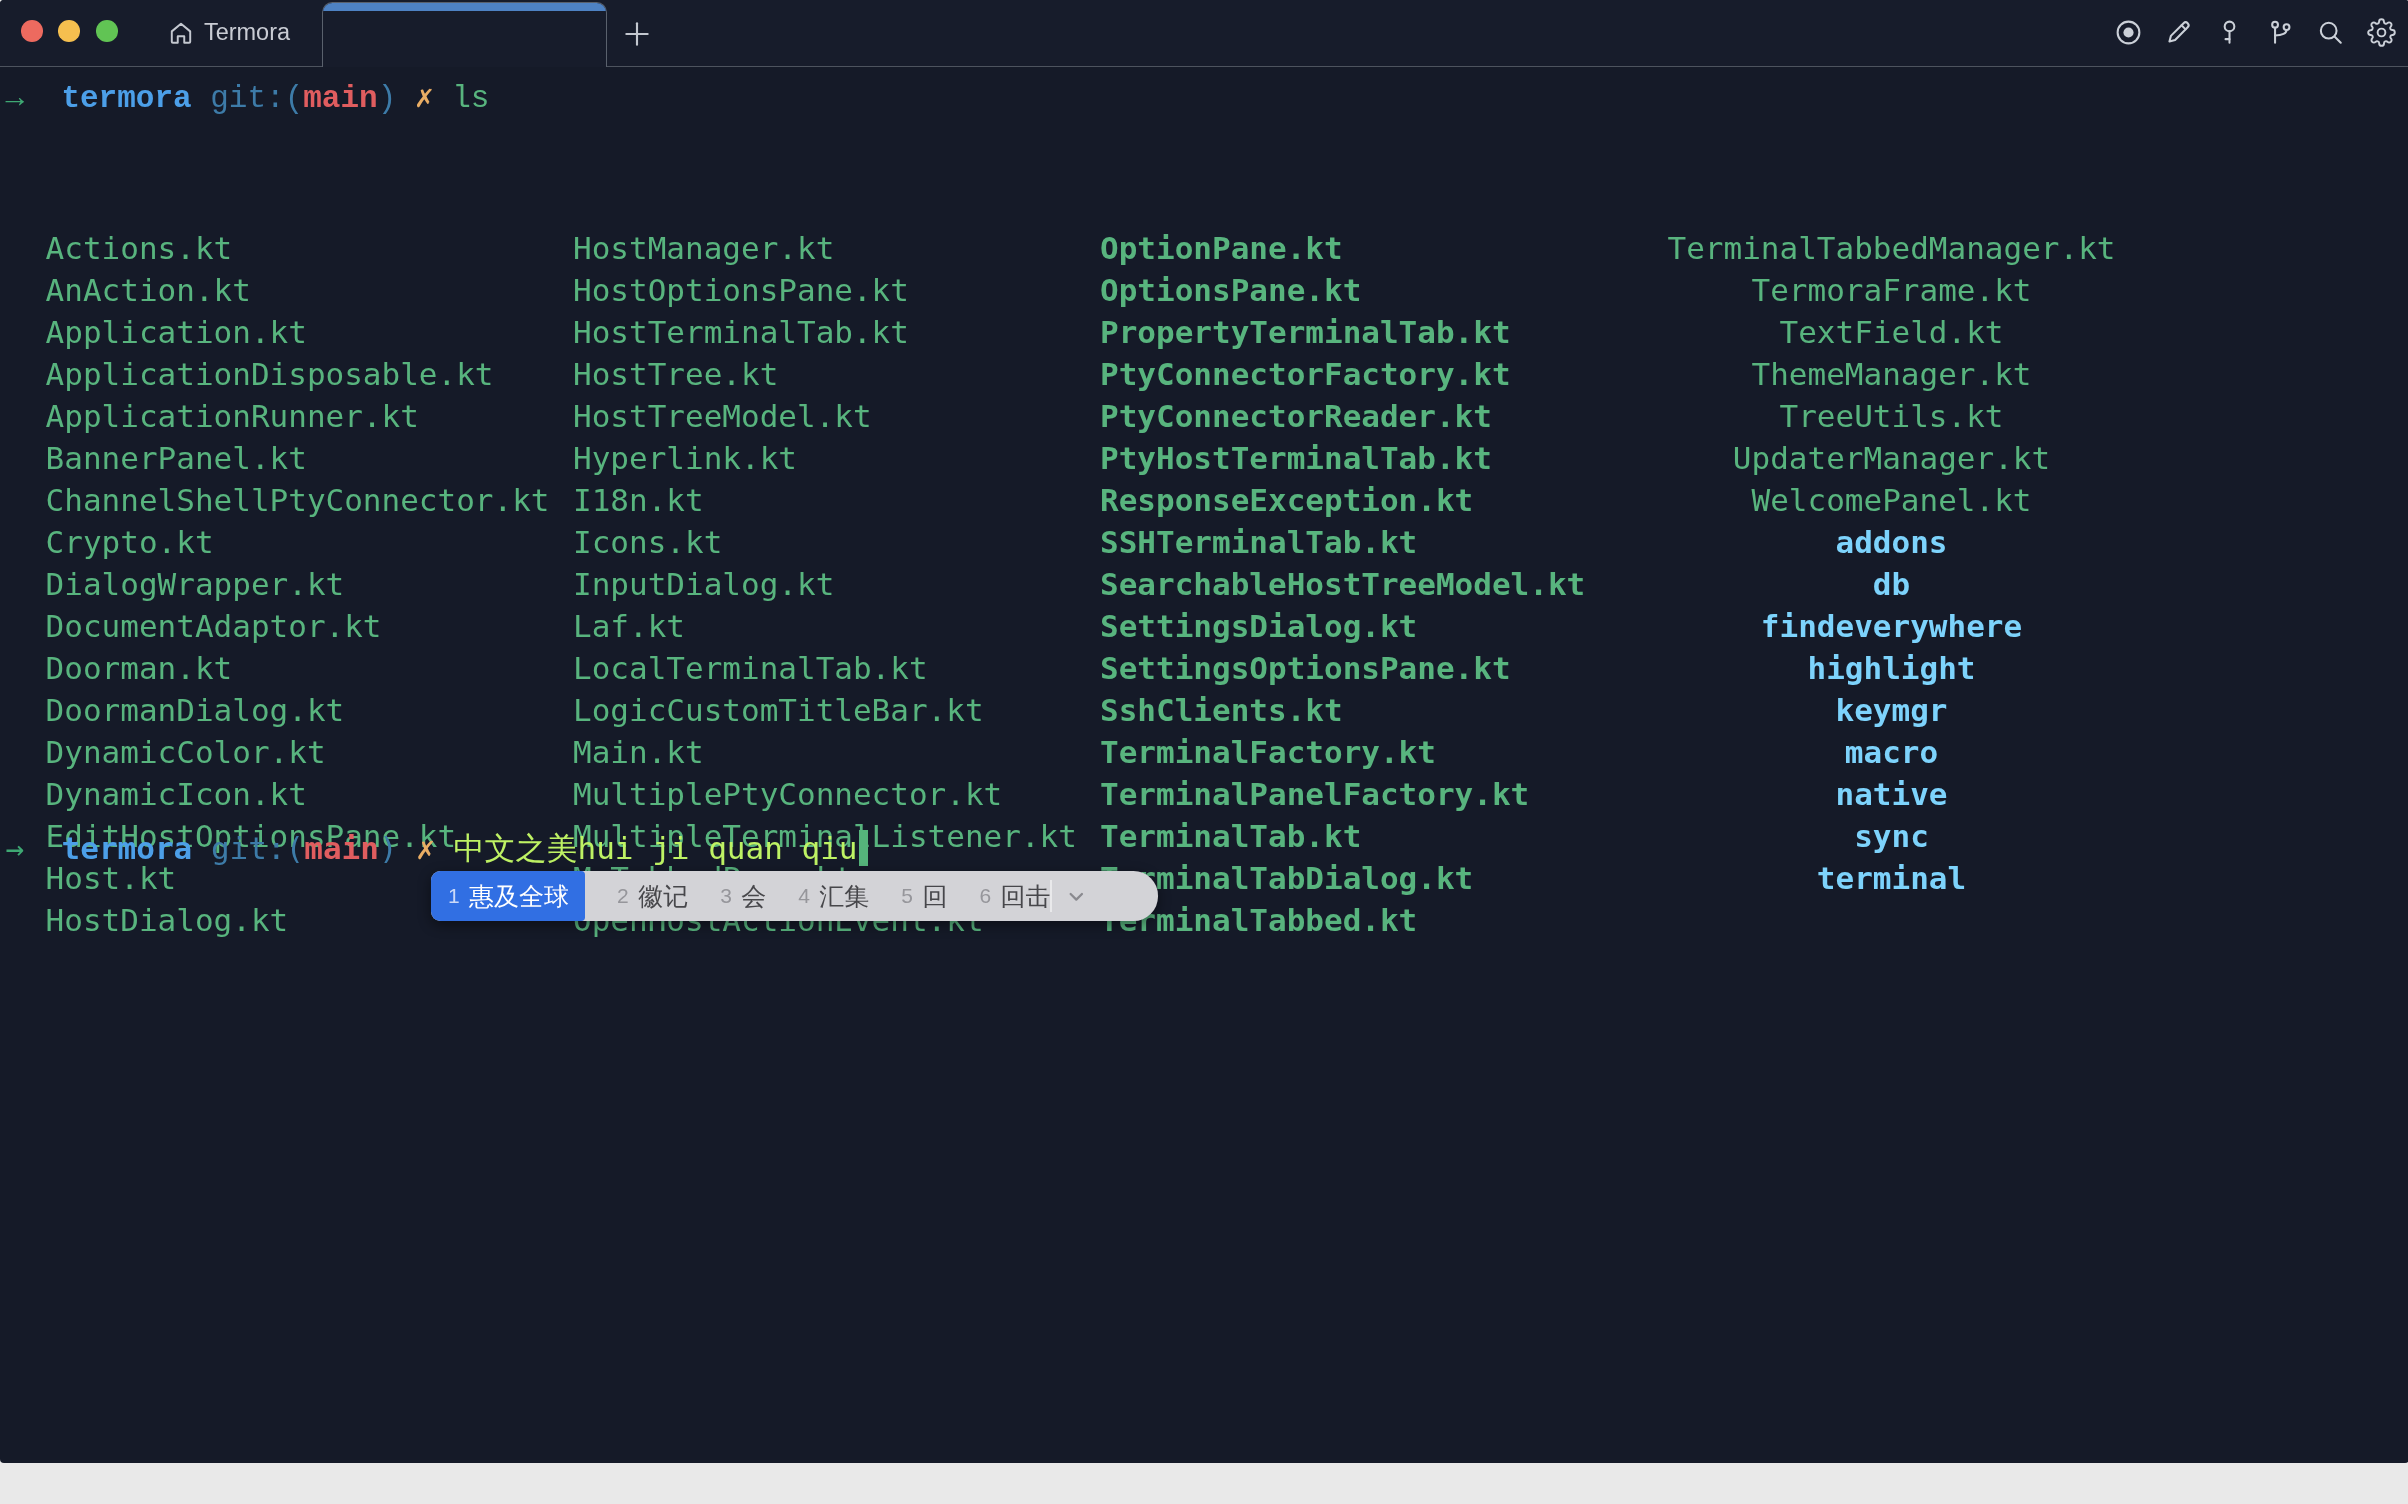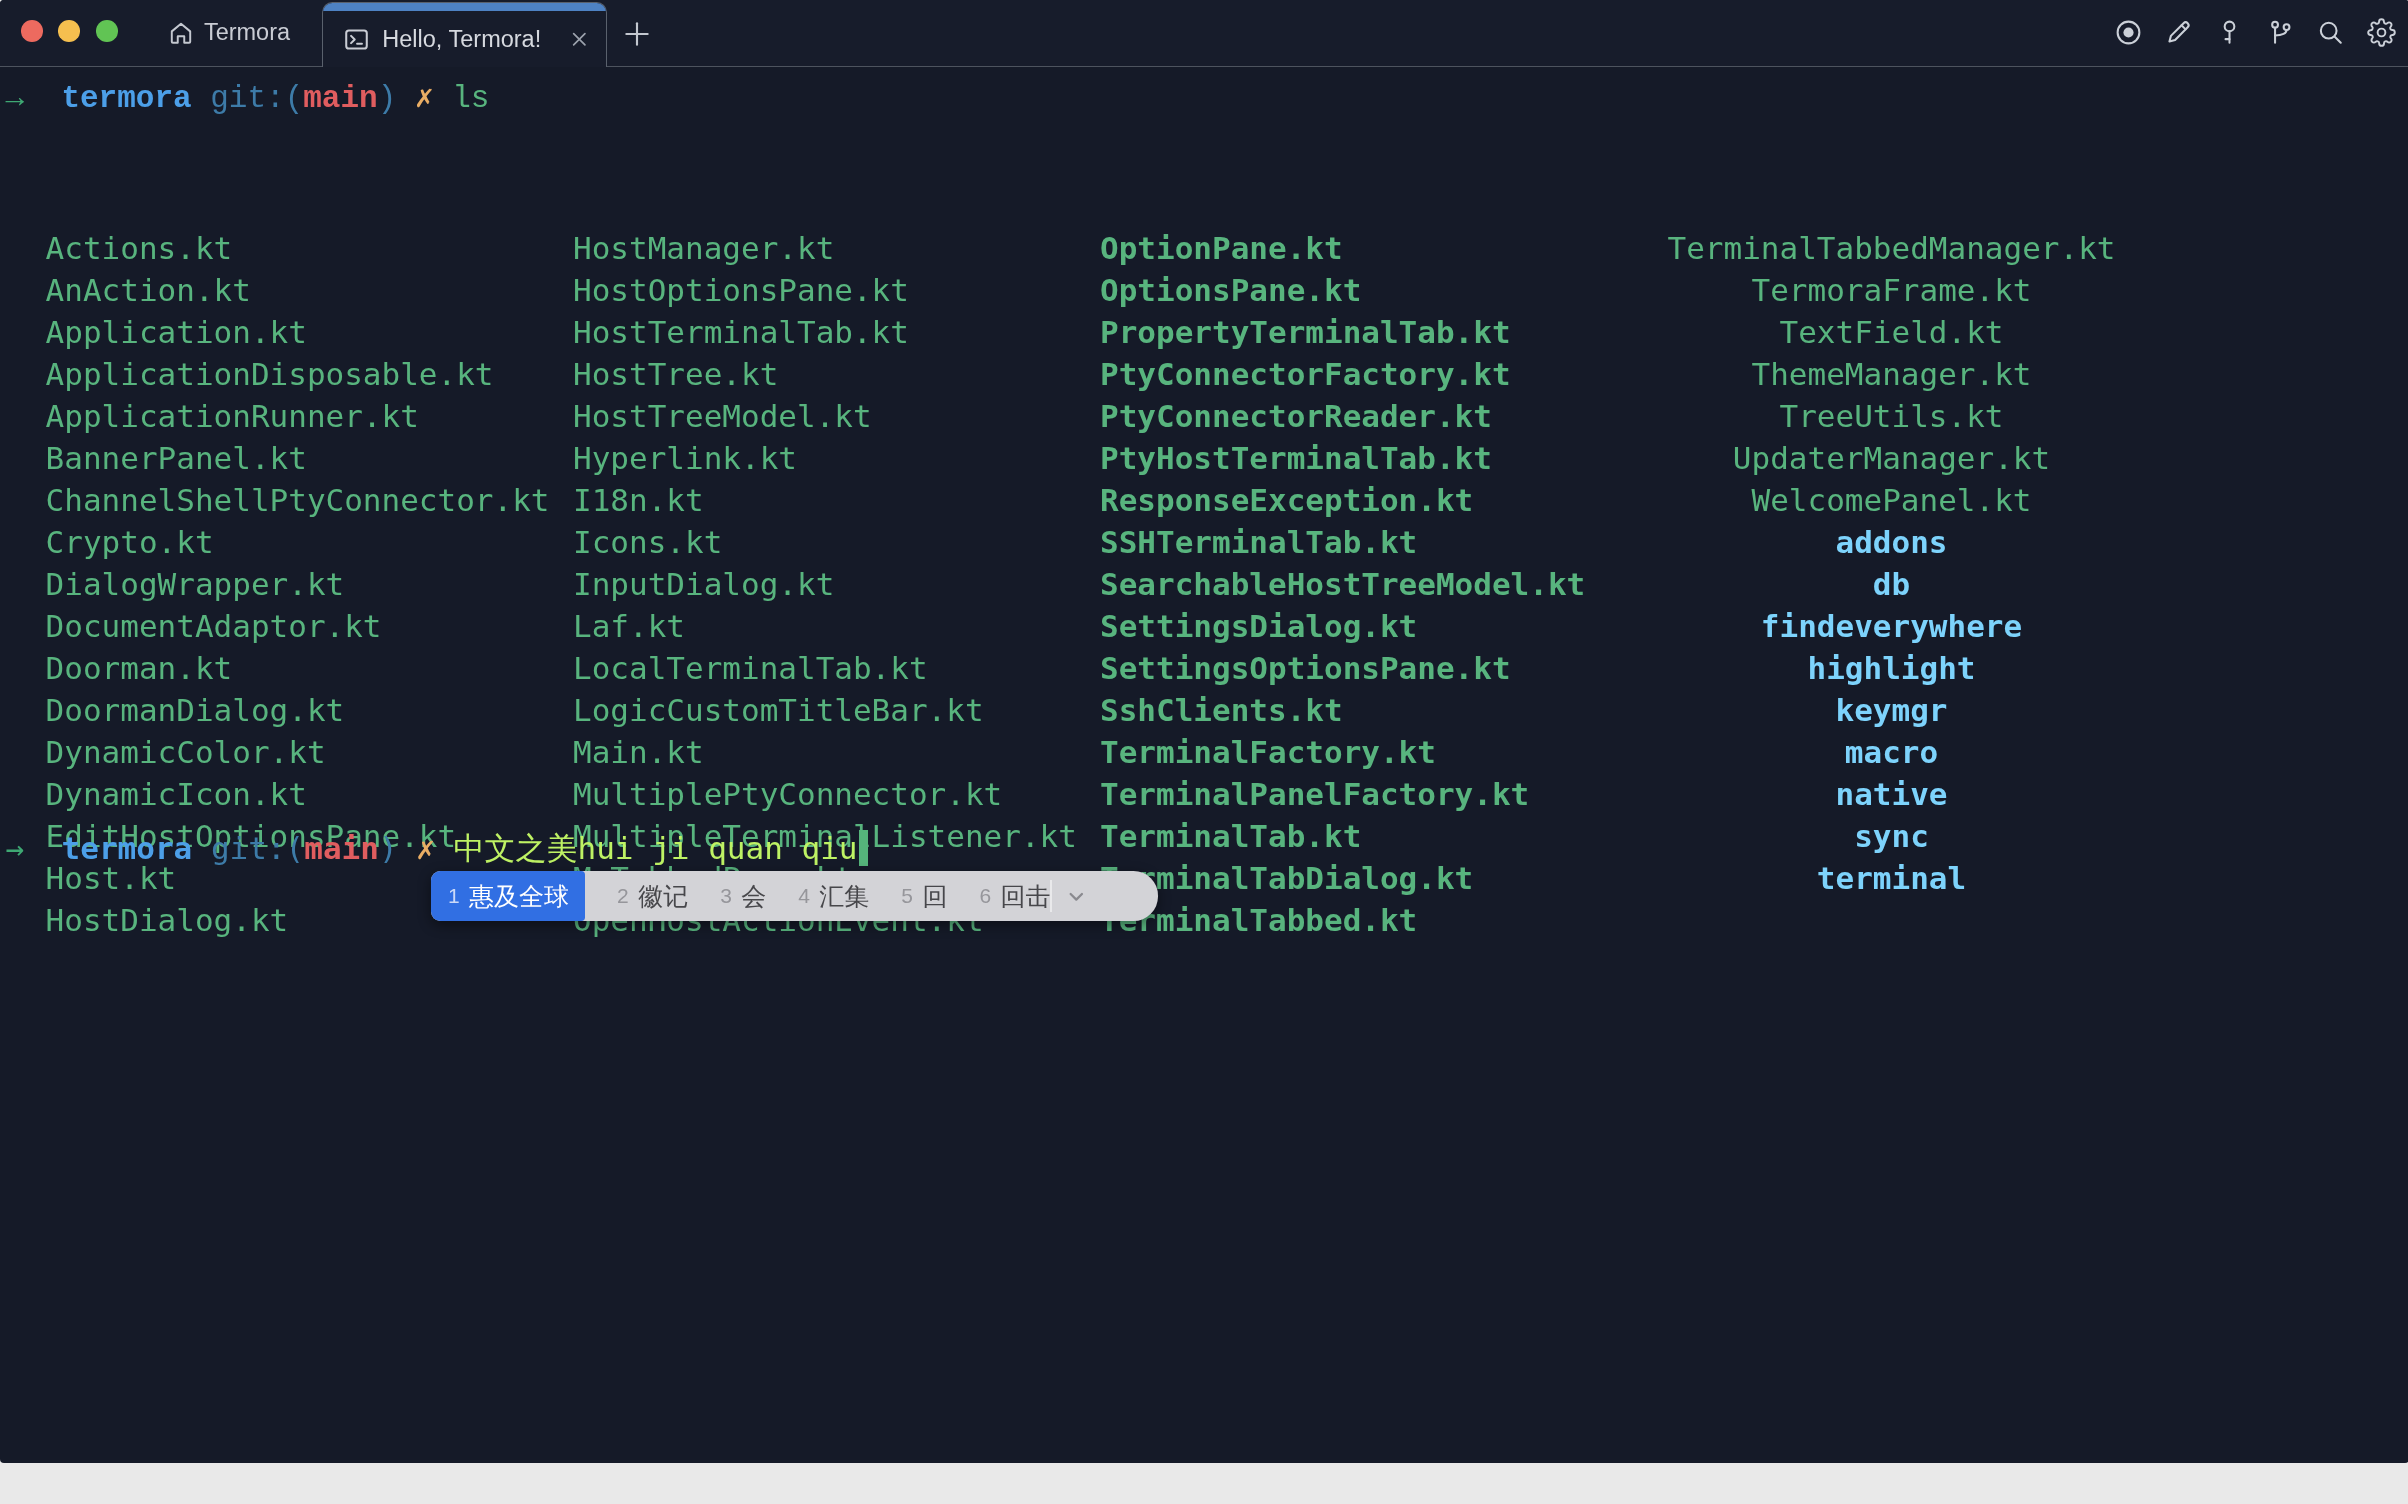--- a/index.html
+++ b/index.html
@@ -104,36 +104,20 @@
       <span>
         <svg width="26" height="26" viewBox="0 0 24 24" fill="none" stroke="#C4C8D0" stroke-width="1.8" stroke-linejoin="round">
           <path d="M3.5 10.5 L12 3.5 L20.5 10.5 V20 a1 1 0 0 1 -1 1 H15 v-6 h-6 v6 H4.5 a1 1 0 0 1 -1 -1 Z"></path>
         </svg>
       </span>
       <span>Termora</span>
     </div>
 
     <div class="tab">
       <div class="tab-accent"></div>
-      <div class="tab-body">
-        <span>
-          <svg width="29" height="29" viewBox="0 0 24 24" fill="none" stroke="#C9CCD4" stroke-width="1.7" stroke-linecap="round" stroke-linejoin="round">
-            <rect x="3.5" y="4.5" width="17" height="15" rx="2.2"></rect>
-            <polyline points="7.5,9 10.5,12 7.5,15"></polyline>
-            <line x1="12.5" y1="15.5" x2="16.5" y2="15.5"></line>
-          </svg>
-        </span>
-        <span class="tab-label">Hello, Termora!</span>
-        <span>
-          <svg width="22.6" height="22.6" viewBox="0 0 24 24" stroke="#9BA1AC" stroke-width="1.8" stroke-linecap="round">
-            <line x1="6" y1="6" x2="18" y2="18"></line>
-              <line x1="18" y1="6" x2="6" y2="18"></line>
-          </svg>
-        </span>
-      </div>
     </div>
 
     <div class="newtab">
       <svg width="32" height="32" viewBox="0 0 24 24" stroke="#C3C7CF" stroke-width="1.6" stroke-linecap="round">
         <line x1="12" y1="4" x2="12" y2="20"></line>
           <line x1="4" y1="12" x2="20" y2="12"></line>
       </svg>
     </div>
 
     <div class="toolbar">

